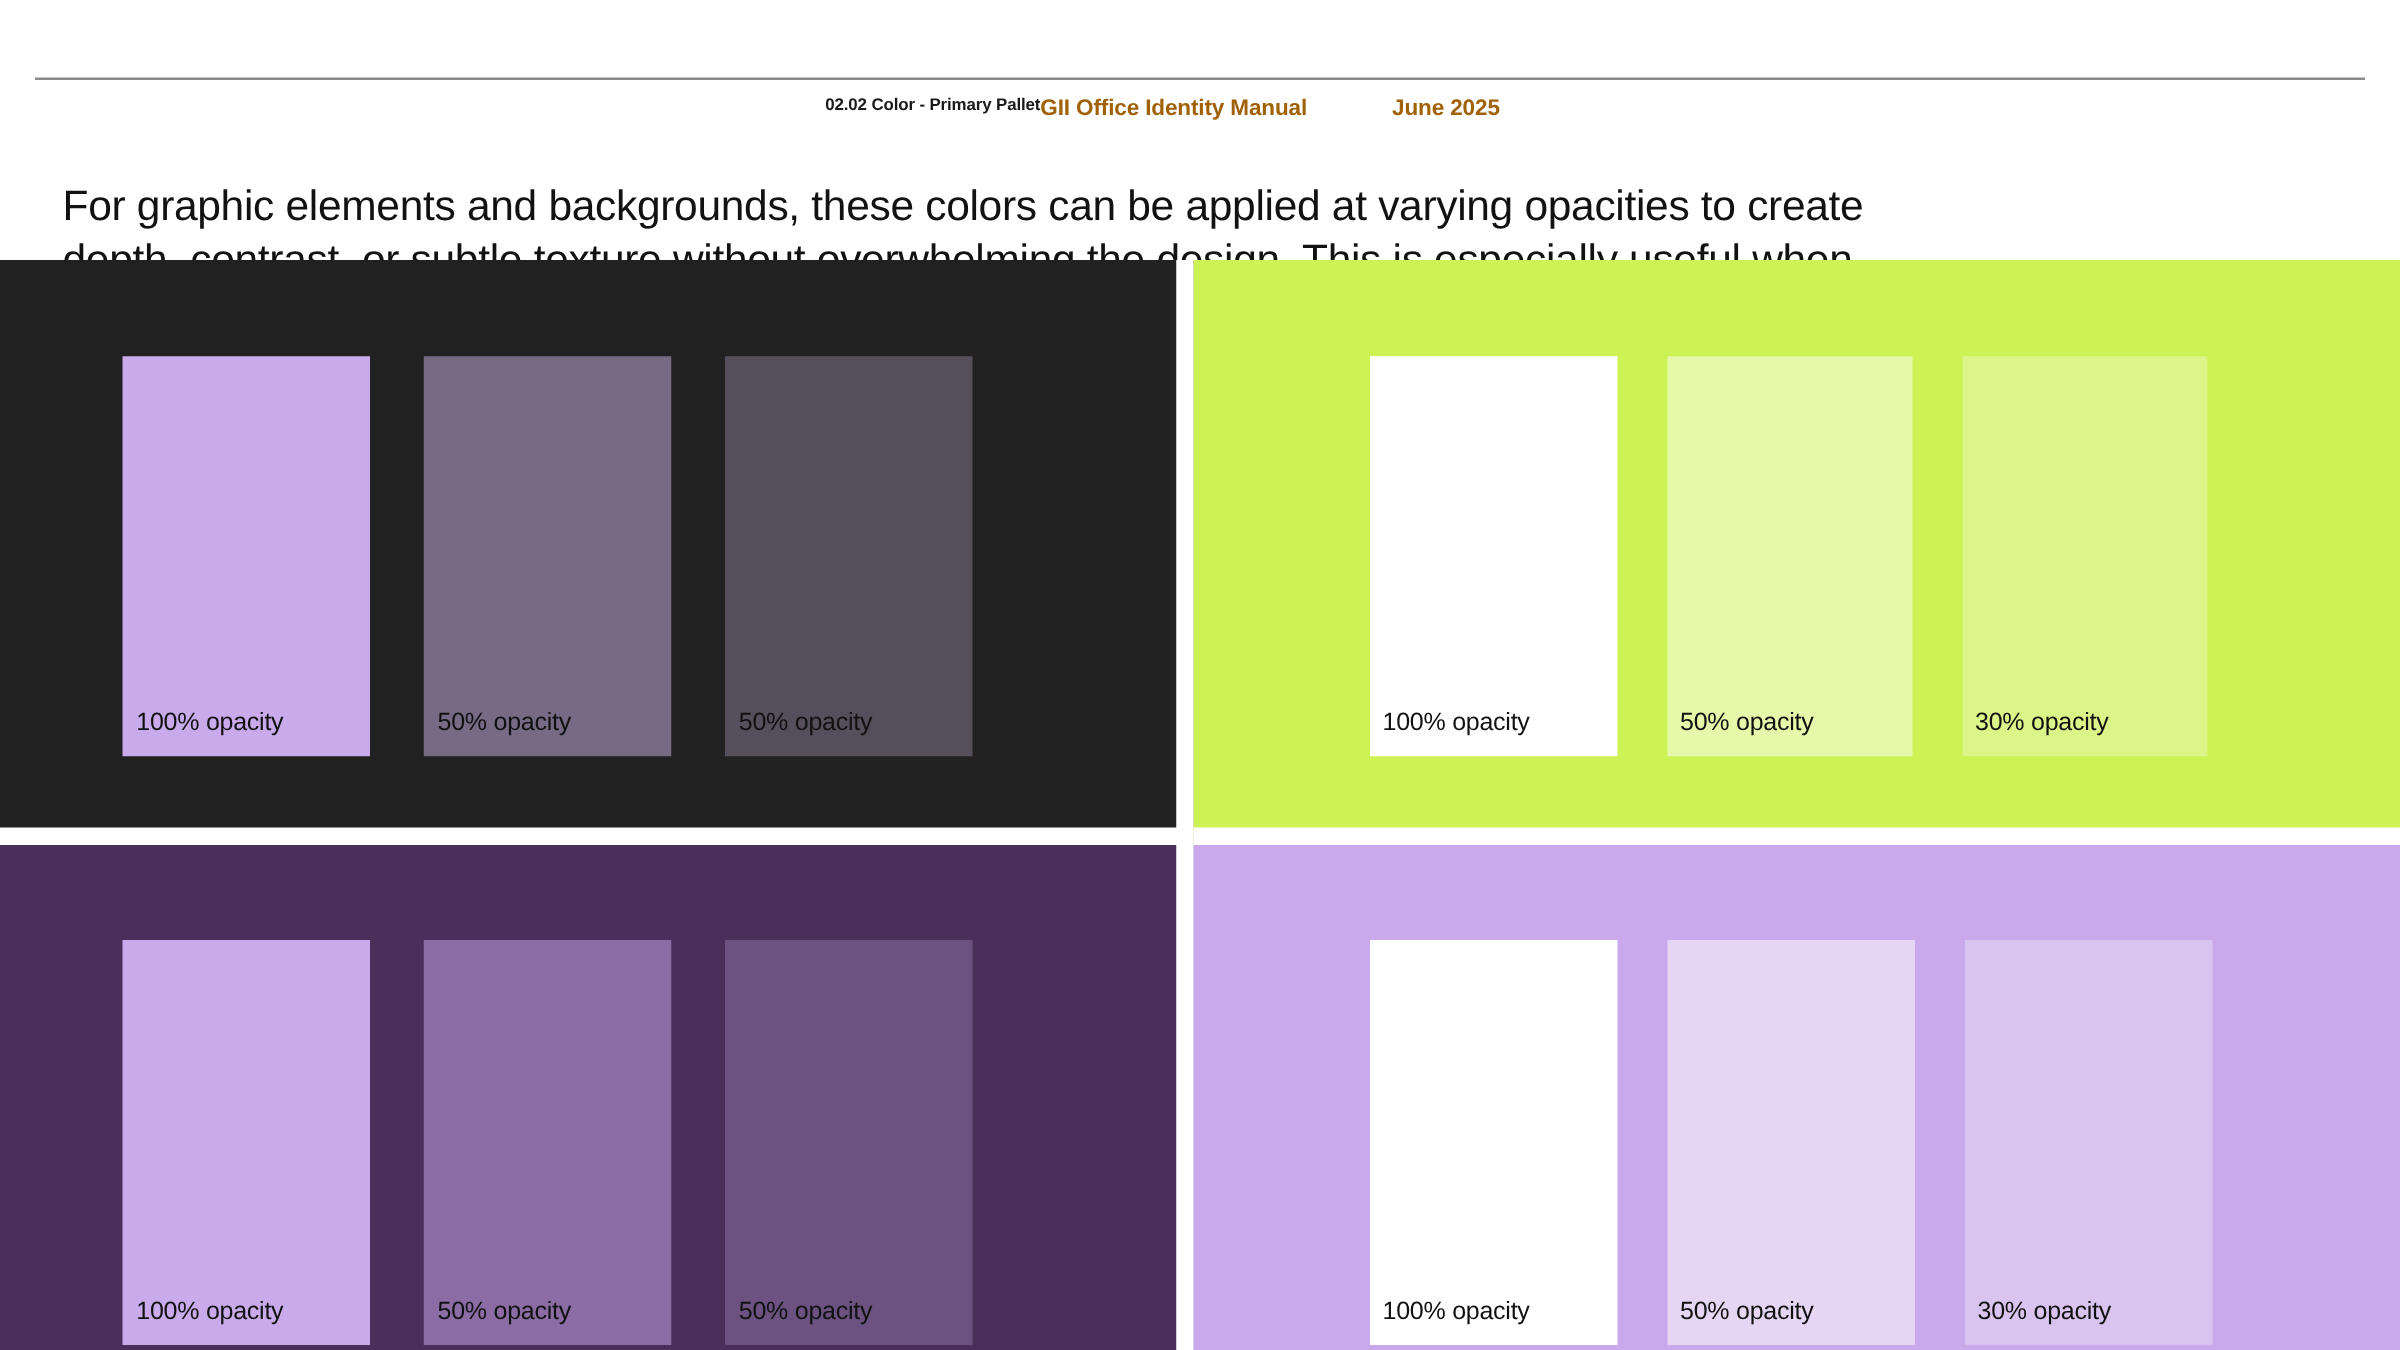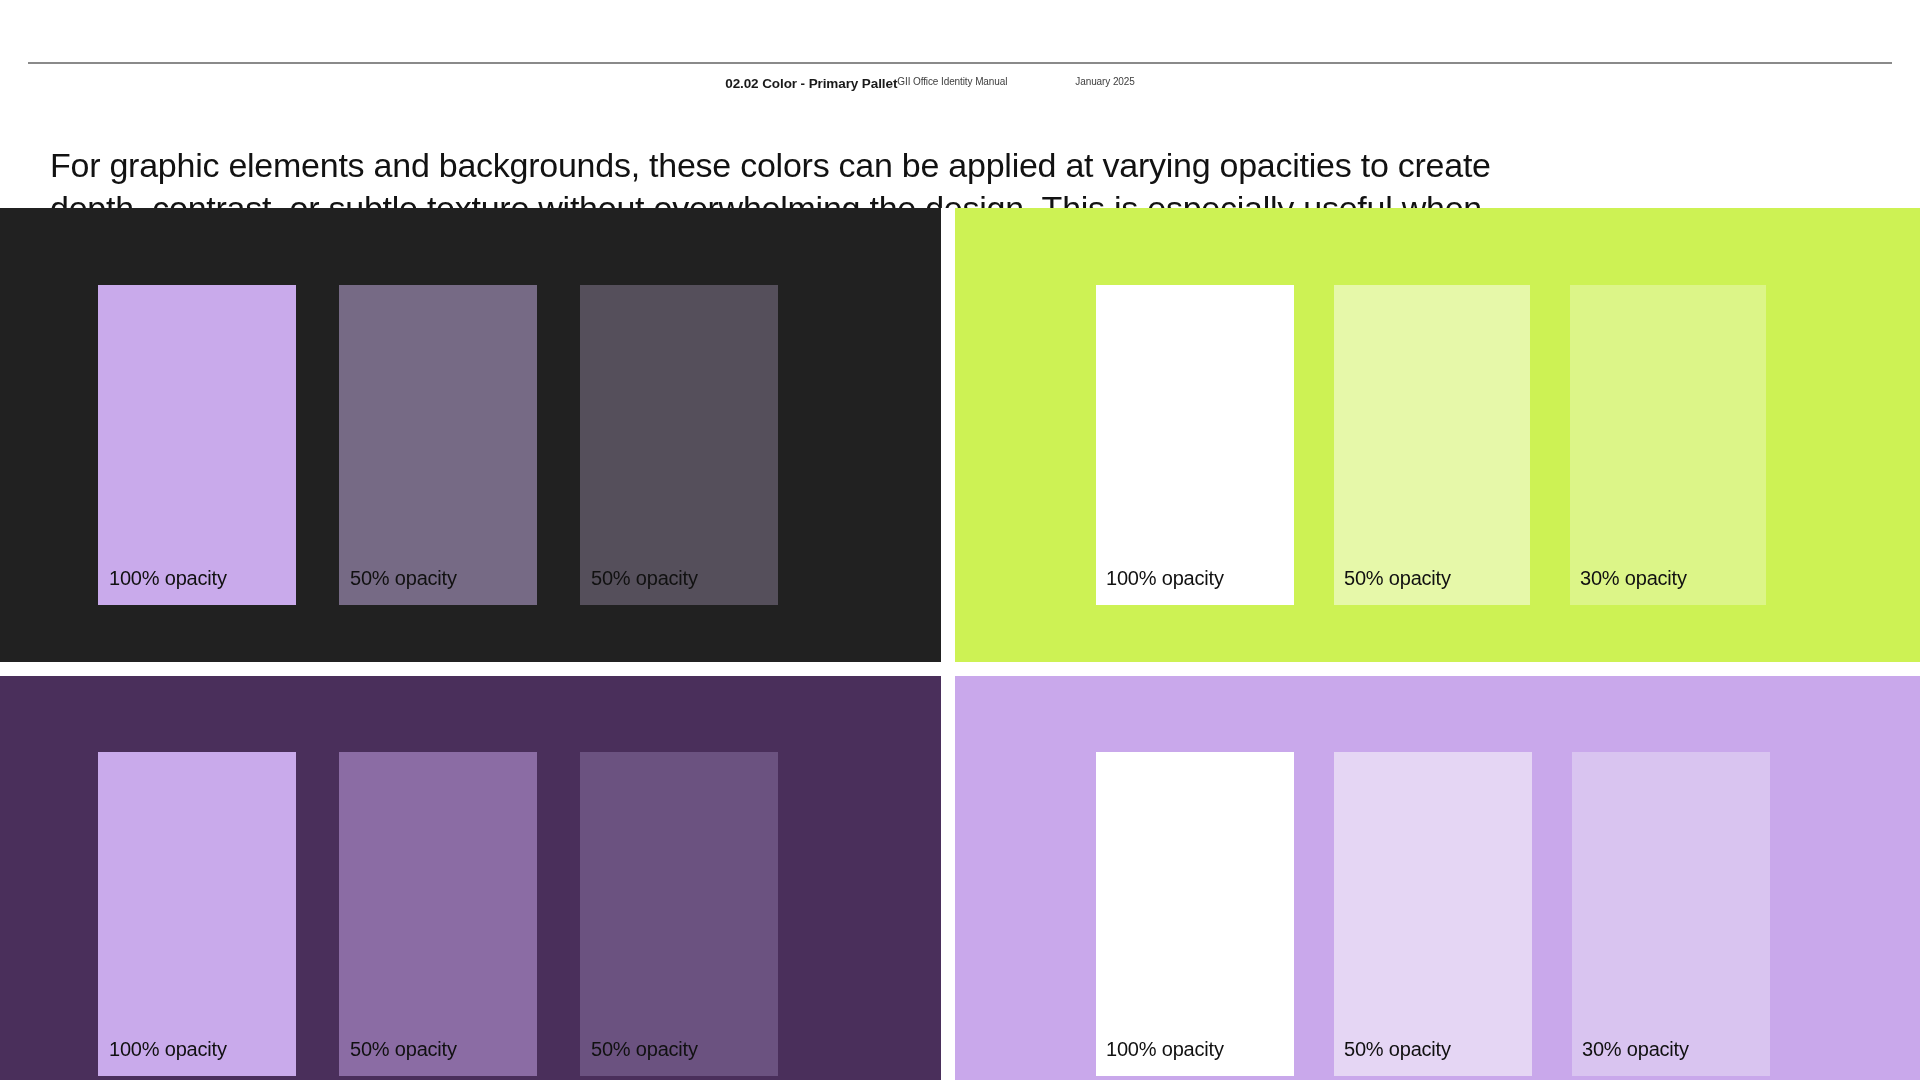--- a/index.html
+++ b/index.html
@@ -50,24 +50,24 @@
     color: #1a1a1a;
     white-space: nowrap;
   }
   .header-right {
     display: flex;
     align-items: flex-start;
     gap: 68px;
     padding-right: 62px;
   }
   .header-right span {
-    font-size: 10px;
-    font-weight: 400;
+    font-size: 18px;
+    font-weight: 700;
     letter-spacing: -0.1px;
-    color: #404040;
+    color: #a16207;
     white-space: nowrap;
   }
 
   
   .intro {
     position: absolute;
     left: 50px;
     top: 110px;
     width: 1480px;
     font-size: 34px;
@@ -159,21 +159,21 @@
 <body>
 
 <div class="page">
 
   <div class="header-rule"></div>
 
   <div class="header-row">
     <div class="header-left">02.02 Color - Primary Pallet</div>
     <div class="header-right">
       <span>GII Office Identity Manual</span>
-      <span>January 2025</span>
+      <span>June 2025</span>
     </div>
   </div>
 
   <p class="intro">For graphic elements and backgrounds, these colors can be applied at varying opacities to create depth, contrast, or subtle texture without overwhelming the design. This is especially useful when layering elements or when placing text or imagery over color.</p>
 
   <div class="grid">
 
     <div class="panel tl" style="background-color: rgb(33, 33, 33);">
       <div class="swatch-row">
         <div class="swatch" style="background-color: rgb(201, 170, 235);">

